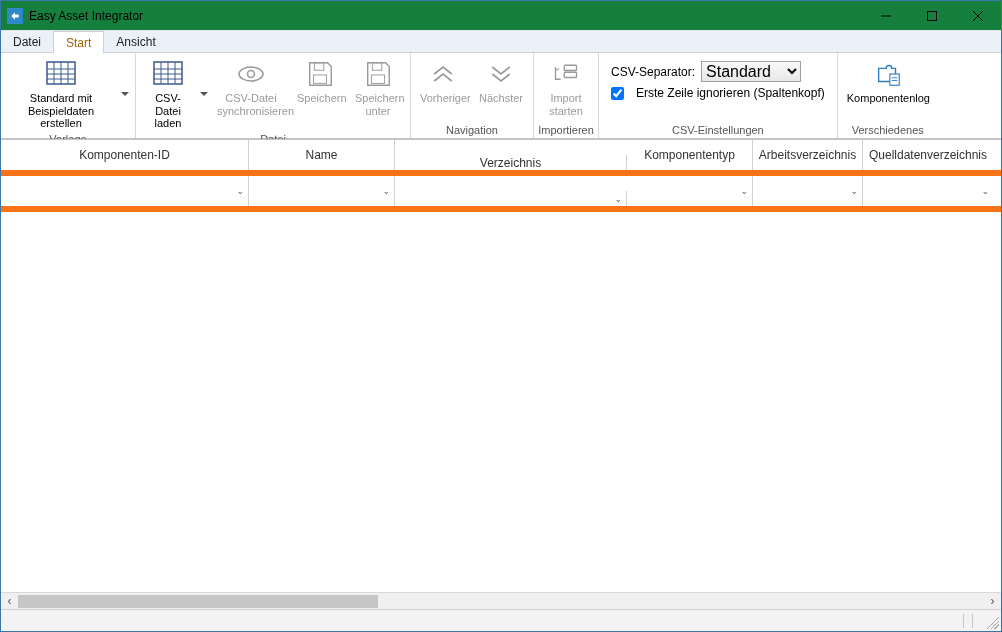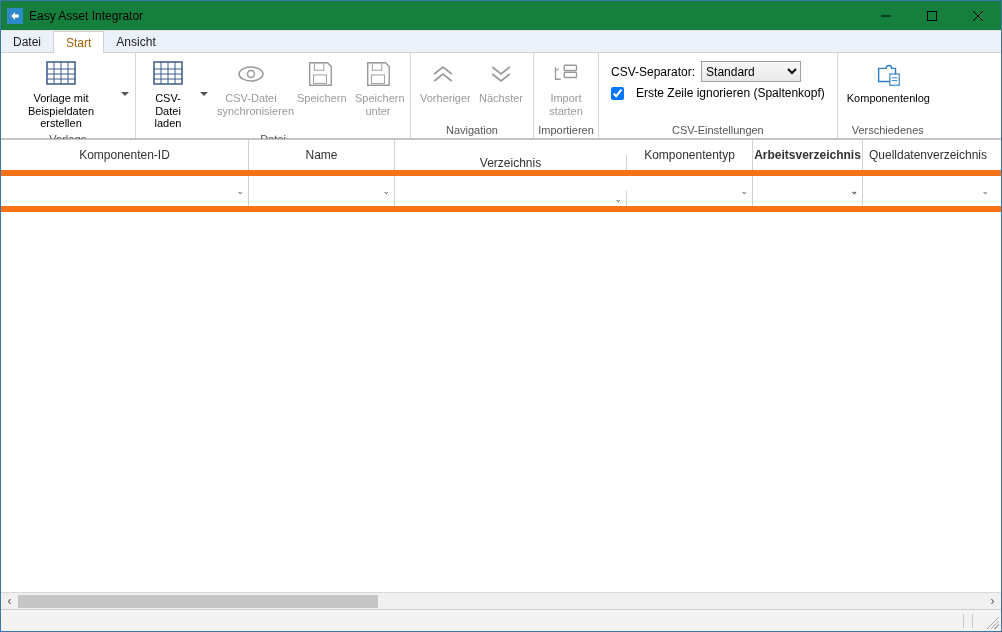--- a/index.html
+++ b/index.html
@@ -129,21 +129,21 @@
   }
 
   
   .csv-settings {
     display:flex; flex-direction:column; gap:4px;
     padding: 6px 8px 0 8px;
     font-size: 12px;
   }
   .csv-settings .row { display:flex; align-items:center; gap:6px; }
   .csv-settings select {
-    font-size: 12px;
+    font-size: 16px;
     height: 21px;
     width: 100px;
     border: 1px solid #a0a0a0;
     background: linear-gradient(#f8f8f8,#e8e8e8);
   }
   .csv-settings input[type=checkbox]{ width:13px; height:13px; }
 
   
   .grid {
     flex: 1;
@@ -165,21 +165,21 @@
     align-items: center;
     justify-content: center;
     font-size: 12px;
     color: #333;
     position: relative;
   }
   .col0 { width: 248px; }
   .col1 { width: 146px; }
   .col2 { width: 232px; margin-top: 15px; }
   .col3 { width: 126px; }
-  .col4 { width: 110px; font-weight: bold; }
+  .col4 { width: 110px; }
   .col5 { width: 130px; border-right: none; }
   .filter-cell {
     justify-content: flex-end;
     padding-right: 4px;
   }
   .filter-v {
     font-size: 9px;
     color: #555;
     cursor: pointer;
   }
@@ -275,21 +275,21 @@
           <svg width="32" height="32" viewBox="0 0 32 32">
             <rect x="2" y="4" width="28" height="22" fill="none" stroke="#3a5a8a" stroke-width="1.5"></rect>
             <line x1="2" y1="11" x2="30" y2="11" stroke="#3a5a8a"></line>
               <line x1="2" y1="16" x2="30" y2="16" stroke="#3a5a8a"></line>
               <line x1="2" y1="21" x2="30" y2="21" stroke="#3a5a8a"></line>
             <line x1="9" y1="4" x2="9" y2="26" stroke="#3a5a8a"></line>
               <line x1="16" y1="4" x2="16" y2="26" stroke="#3a5a8a"></line>
               <line x1="23" y1="4" x2="23" y2="26" stroke="#3a5a8a"></line>
           </svg>
         </span>
-        <span class="label">Vorlage mit
+        <span class="label">Standard mit
 Beispieldaten erstellen</span>
       </div>
       <div class="dropdown-handle">
           <span class="caret-down"></span>
         </div>
     </div>
     <div class="group-label">Vorlage</div>
   </div>
 
   <div class="ribbon-group">

